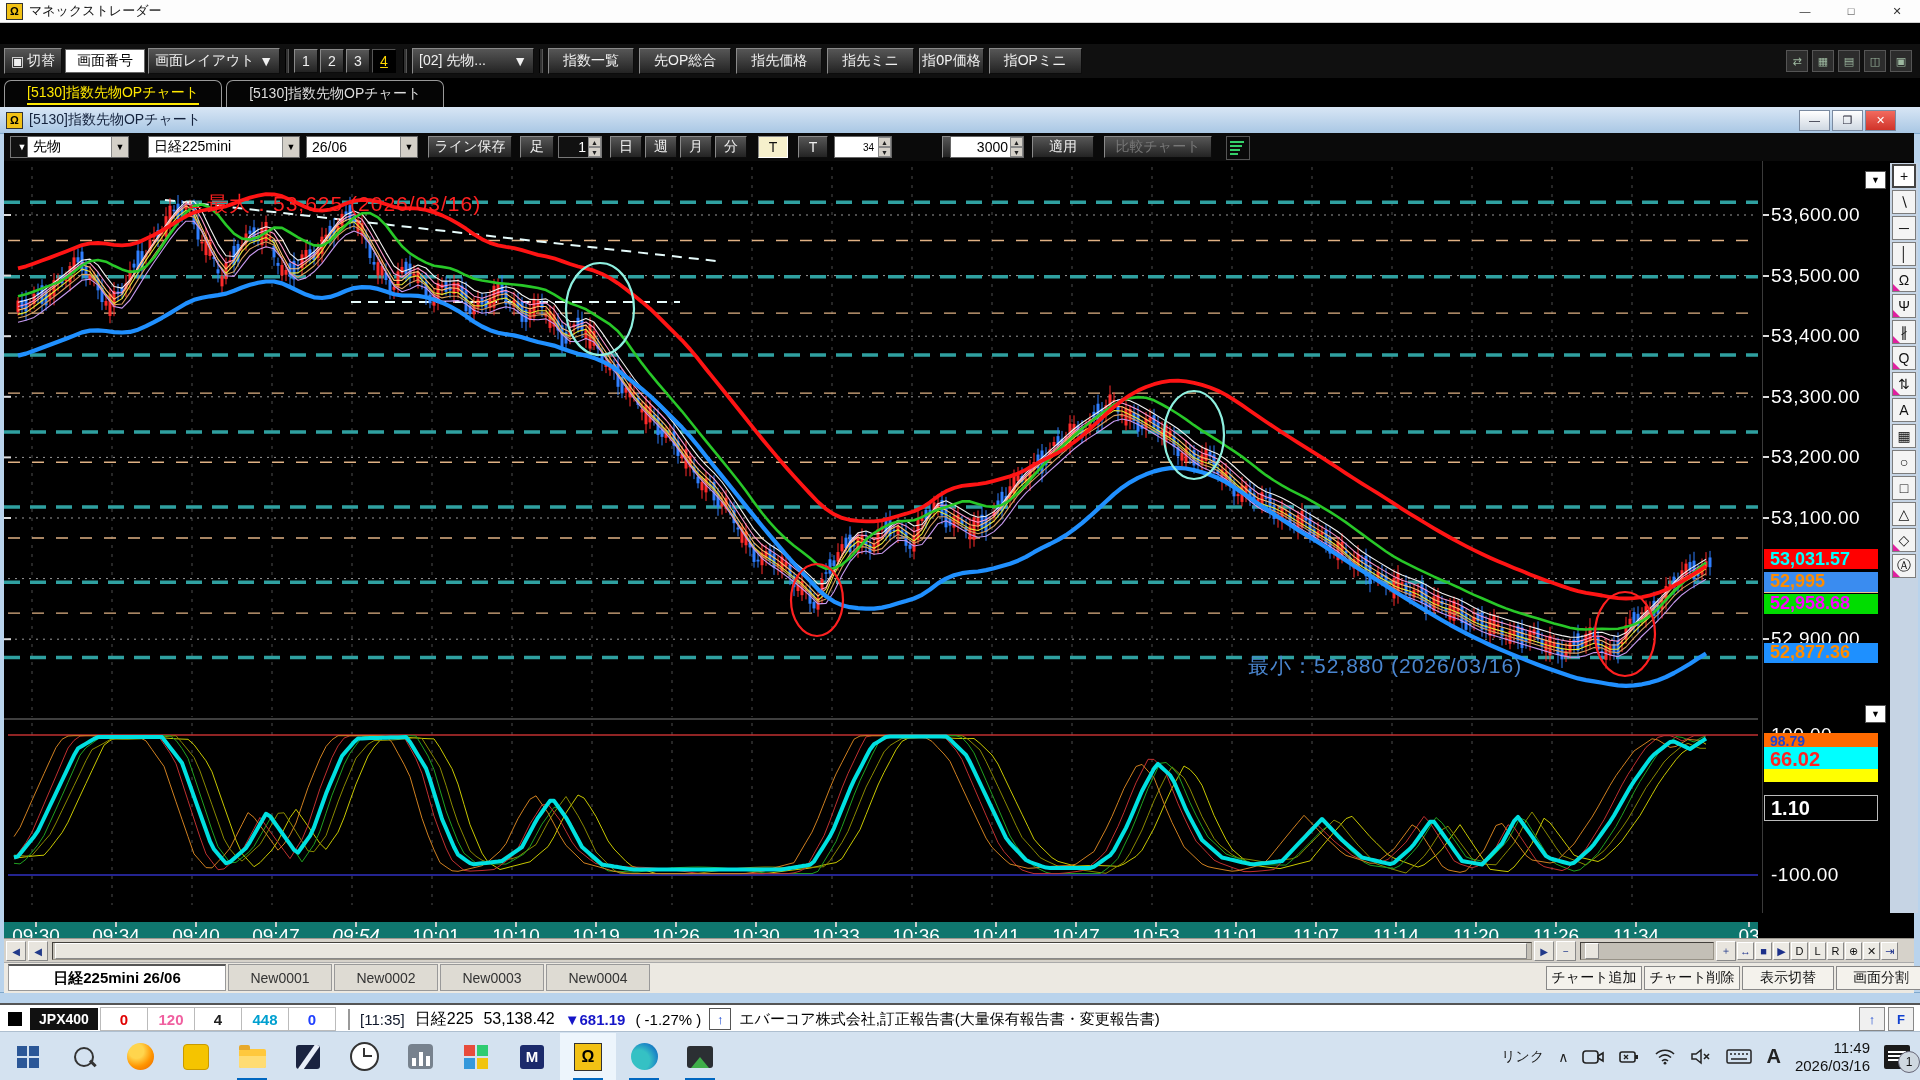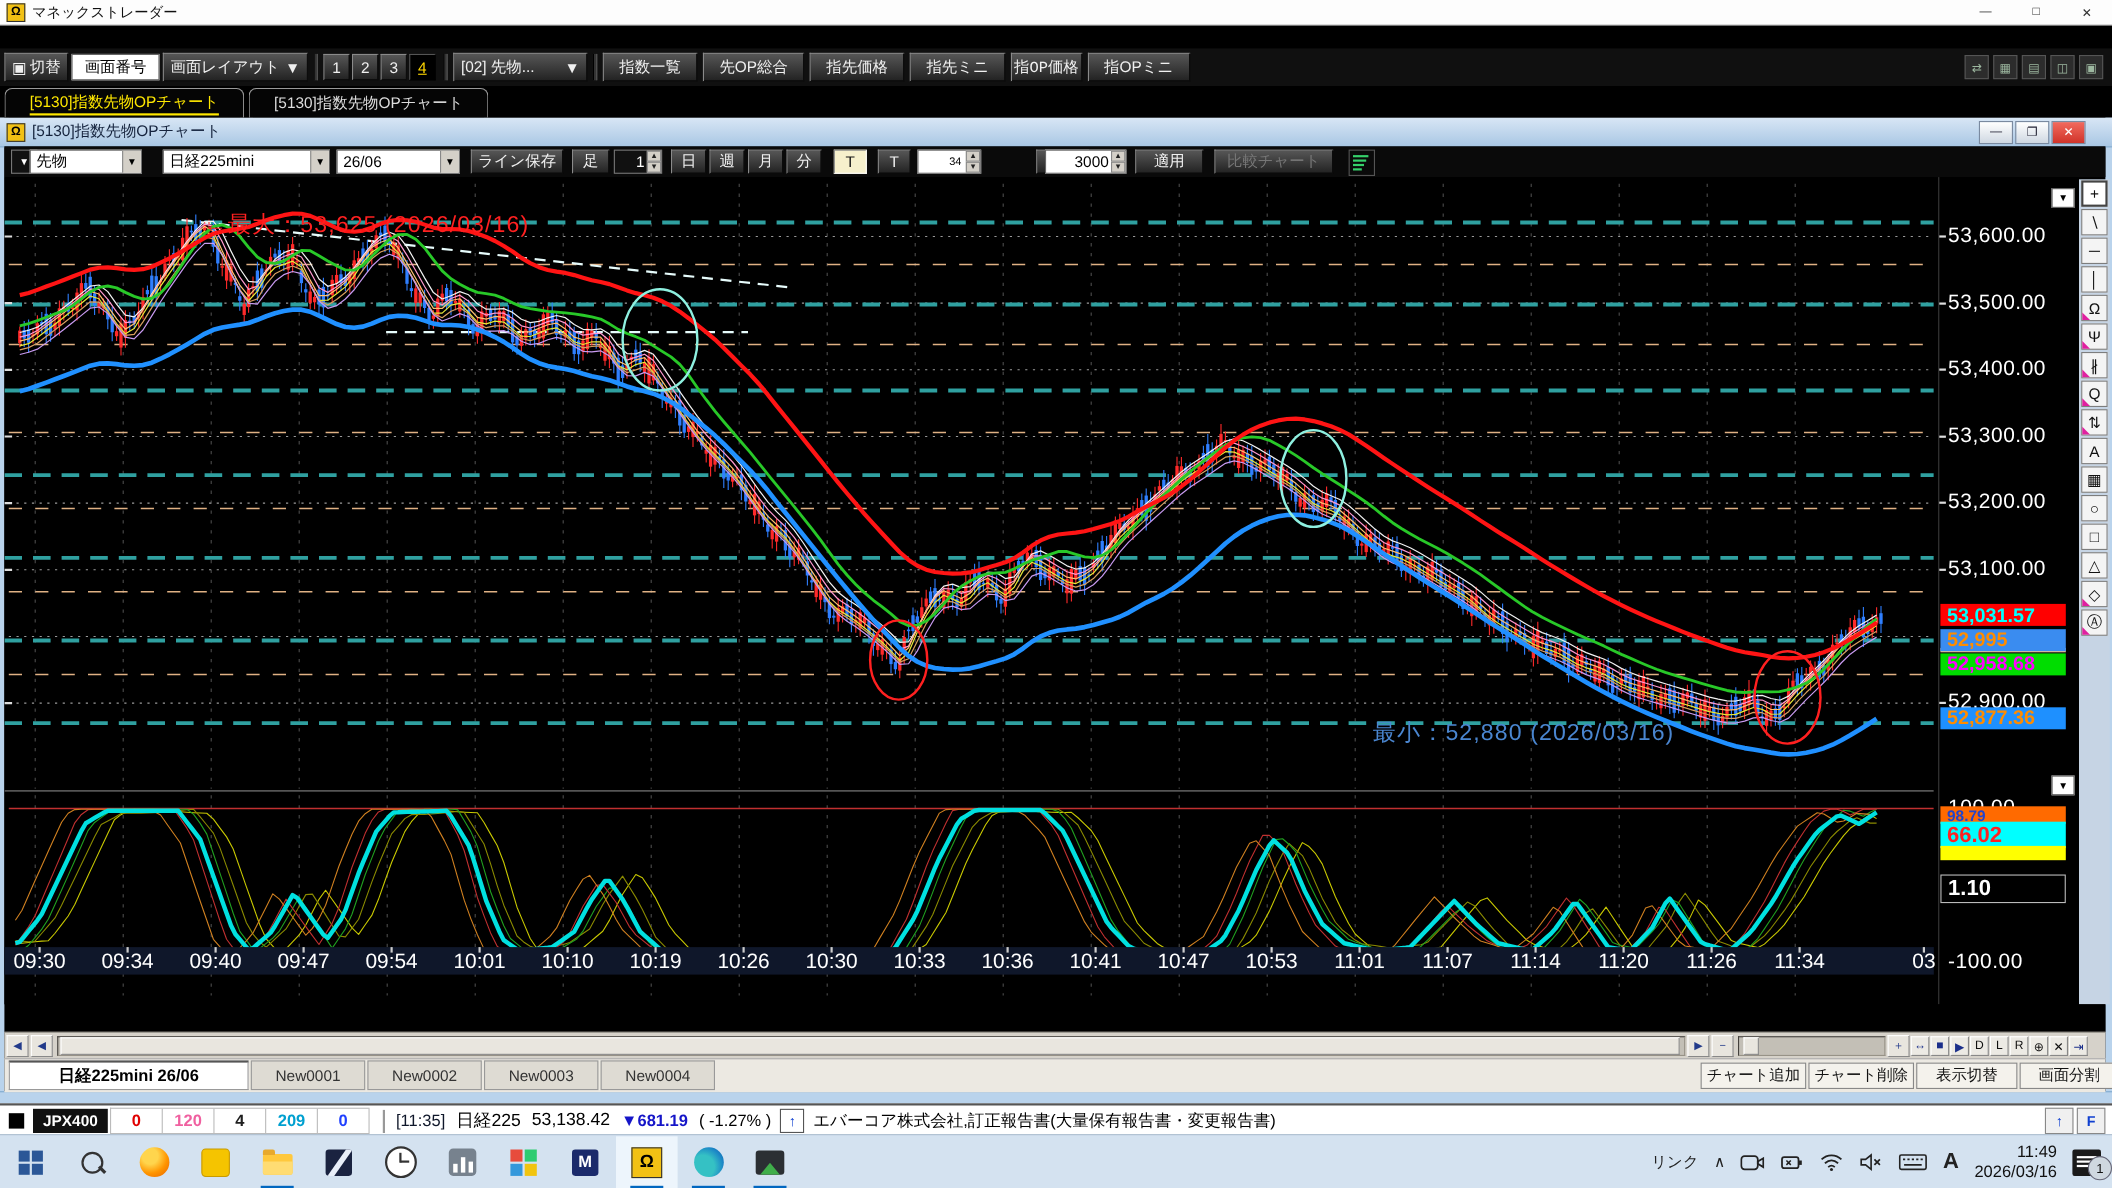--- a/index.html
+++ b/index.html
@@ -62,21 +62,21 @@
   .axis-dd{position:absolute;left:102px;width:19px;height:16px;background:#fff;border:1px solid #555;color:#000;
            font-size:9px;display:flex;align-items:center;justify-content:center;}
   
   .toolscol{left:1890px;top:163px;width:28px;height:750px;background:#c6d4e4;}
   .tool{width:24px;height:24px;margin:1px auto 2px auto;background:#f4f4f4;border:1px solid #7d7d7d;color:#111;
         font-size:14px;display:flex;align-items:center;justify-content:center;position:relative;box-sizing:border-box;}
   .tool.sel{background:#ffffff;border:2px solid #444;}
   .tool.flag::after{content:"";position:absolute;left:0;bottom:0;border-style:solid;border-width:7px 0 0 7px;
                     border-color:transparent transparent transparent #e020a0;}
   
-  .taxis{left:4px;top:861px;width:1754px;height:25px;background:#0f172a;}
+  .taxis{left:4px;top:922px;width:1754px;height:25px;background:#0f766e;}
   .t-label{position:absolute;top:3px;width:64px;text-align:center;color:#fff;font-size:19px;}
   .t-tick{position:absolute;top:0;width:2px;height:5px;background:#ccc;}
   .taxis-pad{left:1758px;top:913px;width:156px;height:25px;background:#000;}
   
   .hscroll{left:4px;top:938px;width:1910px;height:24px;background:#d6d2ca;border-top:1px solid #9a968e;
            display:flex;align-items:center;}
   .sb-btn{width:20px;height:20px;margin-left:2px;background:#e8e5de;border:1px solid;border-color:#fff #888 #888 #fff;
           font-size:10px;color:#223a8a;display:flex;align-items:center;justify-content:center;box-sizing:border-box;}
   .sb-track{height:16px;background:#c3bfb6;border:1px solid #979287;border-style:inset;margin-left:4px;position:relative;}
   .sb-thumb{position:absolute;top:0;height:14px;background:#e9e6df;border:1px solid;border-color:#fff #888 #888 #fff;}
@@ -1284,21 +1284,21 @@
   <div class="abs taxis" id="taxis">
       <div class="t-tick" style="left: 31px;"></div>
       <div class="t-label" style="left: 0px;">09:30</div>
       <div class="t-tick" style="left: 111px;"></div>
       <div class="t-label" style="left: 80px;">09:34</div>
       <div class="t-tick" style="left: 191px;"></div>
       <div class="t-label" style="left: 160px;">09:40</div>
       <div class="t-tick" style="left: 271px;"></div>
       <div class="t-label" style="left: 240px;">09:47</div>
       <div class="t-tick" style="left: 351px;"></div>
-      <div class="t-label" style="left: 320px;">09:54</div>
+      <div class="t-label" style="left: 320px; font-style: italic;">09:54</div>
       <div class="t-tick" style="left: 431px;"></div>
       <div class="t-label" style="left: 400px;">10:01</div>
       <div class="t-tick" style="left: 511px;"></div>
       <div class="t-label" style="left: 480px;">10:10</div>
       <div class="t-tick" style="left: 591px;"></div>
       <div class="t-label" style="left: 560px;">10:19</div>
       <div class="t-tick" style="left: 671px;"></div>
       <div class="t-label" style="left: 640px;">10:26</div>
       <div class="t-tick" style="left: 751px;"></div>
       <div class="t-label" style="left: 720px;">10:30</div>
@@ -1364,21 +1364,21 @@
       <div class="sheet-btn" style="left: 1832px; width: 90px;">画面分割</div>
     </div>
 
   <div class="abs ticker">
     <div class="tk-sq"></div>
     <div class="tk-jpx">JPX400</div>
     <div id="counters" style="display:flex;border:1px solid #bbb;border-right:none;margin-left:2px;">
         <div class="tk-cell" style="color: rgb(224, 0, 0);">0</div>
         <div class="tk-cell" style="color: rgb(240, 96, 160);">120</div>
         <div class="tk-cell" style="color: rgb(32, 32, 32);">4</div>
-        <div class="tk-cell" style="color: rgb(0, 160, 208);">209</div>
+        <div class="tk-cell" style="color: rgb(0, 160, 208);">448</div>
         <div class="tk-cell" style="color: rgb(32, 64, 255);">0</div>
       </div>
     <div style="display:flex;align-items:center;gap:10px;margin-left:12px;border-left:2px solid #999;padding-left:10px;">
       <span class="qgray">[11:35]</span>
       <span style="font-size:16px;">日経225</span>
       <span style="font-size:16px;">53,138.42</span>
       <span class="qblue">▼681.19</span>
       <span>( -1.27% )</span>
     </div>
     <div class="tk-upbox">↑</div>

